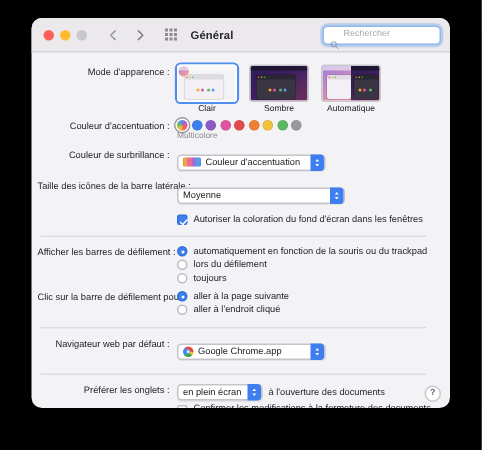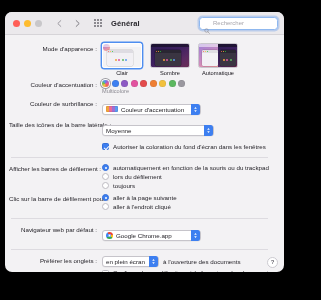--- a/index.html
+++ b/index.html
@@ -9,21 +9,21 @@
     height: 300px;
     background: #000000;
     overflow: hidden;
   }
   body {
     font-family: "Liberation Sans", sans-serif;
     -webkit-font-smoothing: antialiased;
   }
   #window {
     position: absolute;
-    left: 5px;
+    left: 21px;
     top: 12px;
     width: 279px;
     height: 260px;
     background: #f3f2f4;
     border-radius: 7px;
     box-shadow: 0 6px 18px rgba(0,0,0,0.55), 0 0 0 0.5px rgba(0,0,0,0.25);
     overflow: hidden;
     display: flex;
     flex-direction: column;
   }

